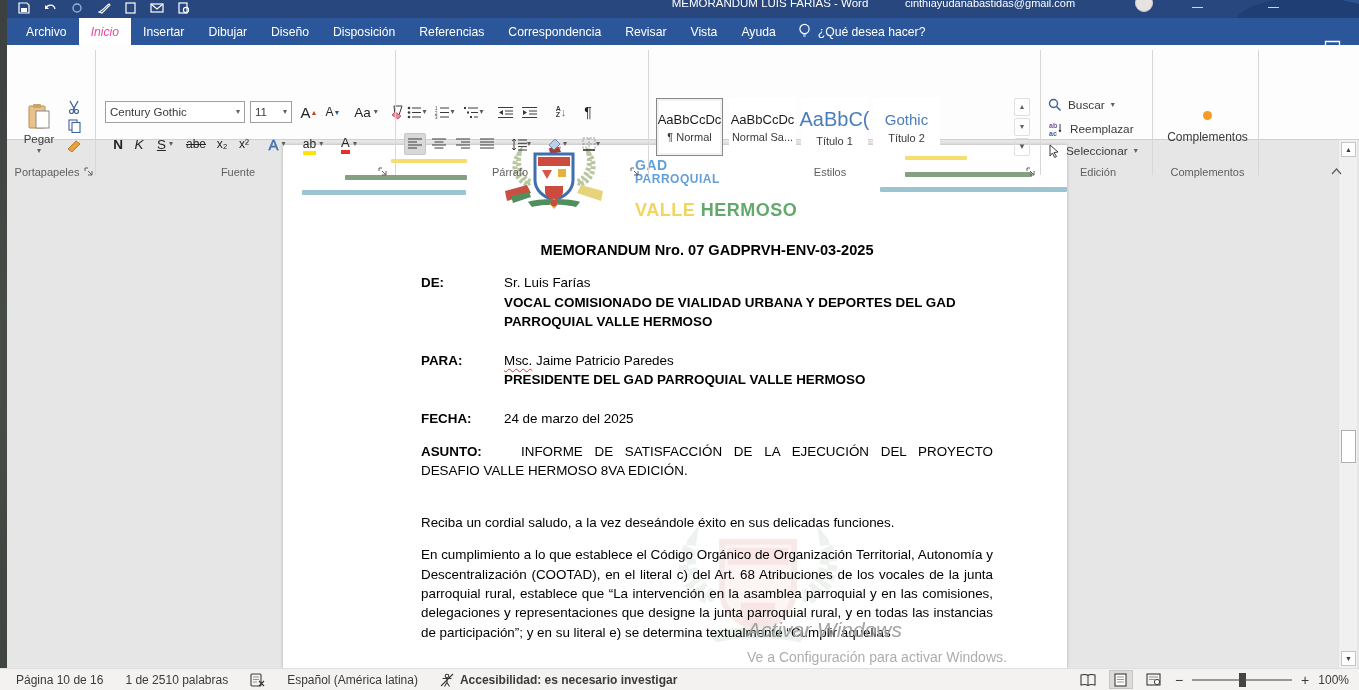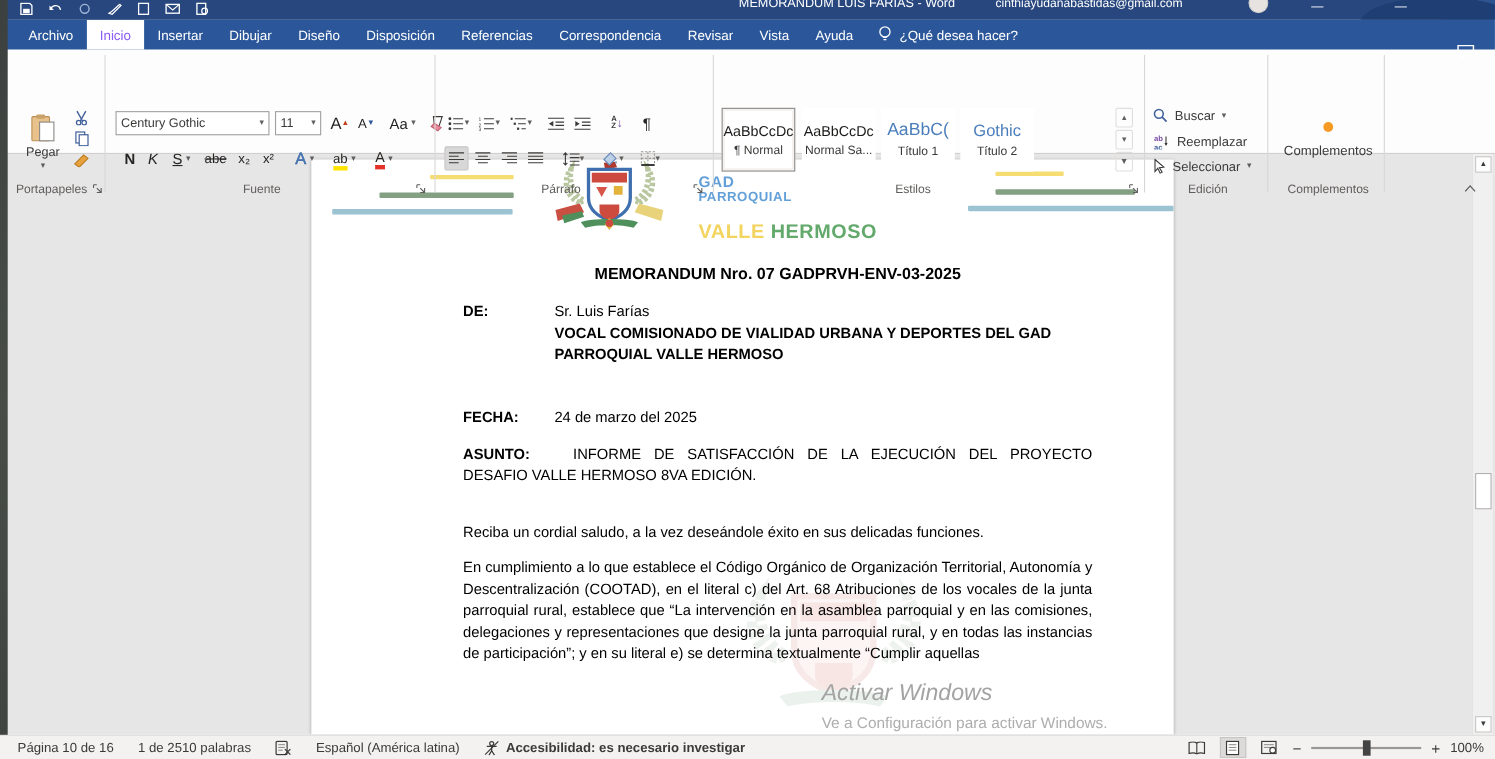--- a/index.html
+++ b/index.html
@@ -25,21 +25,21 @@
   #account-email { position:absolute; top:-3px; left:905px; font-size:11px; }
   #avatar { position:absolute; left:1135px; top:-6px; width:18px; height:18px;
     border-radius:50%; background:#e6e3e0; border:1px solid #cfcecd; }
   .win-ctl { position:absolute; top:0; color:#fff; font-size:11px; }
 
   
   #tabrow { left:0; top:18px; width:1359px; height:27px; background:#2b579a; z-index:39;
     display:flex; align-items:stretch; color:#fff; font-size:12.2px; }
   .tab { padding:0 12px; display:flex; align-items:center; cursor:default; white-space:nowrap; }
   .tab.first { margin-left:14px; }
-  .tab.active { background:#fff; color:#8b5cf6; }
+  .tab.active { background:#fff; color:#ec4899;font-style:italic; }
   #tellme { display:flex; align-items:center; gap:7px; padding:0 10px; }
   #bulb { width:13px; height:17px; }
   #comment-btn { position:absolute; right:18px; top:22px; }
 
   
   #ribbon { left:0; top:45px; width:1359px; height:95px; background:#fdfdfd;
     border-bottom:1px solid #d2d0ce; z-index:10; font-size:11.5px; color:#3b3a39; }
   .gsep { position:absolute; top:5px; height:125px; width:1px; background:#d9d7d5; }
   .grp-label { position:absolute; top:121px; font-size:11px; color:#605e5c; text-align:center; }
   .launcher { position:absolute; top:122px; width:11px; height:11px; cursor:pointer; }
@@ -392,21 +392,21 @@
 
     <div class="style-card selected" style="left:656px">
       <span class="sample">AaBbCcDc</span>
       <span class="sname">¶ Normal</span>
     </div>
     <div class="style-card" style="left:729px">
       <span class="sample">AaBbCcDc</span>
       <span class="sname">Normal Sa...</span>
     </div>
     <div class="style-card blue" style="left:801px">
-      <span class="sample" style="font-size:16px">AaBbC(</span>
+      <span class="sample" style="font-size:20px">AaBbC(</span>
       <span class="sname">Título 1</span>
     </div>
     <div class="style-card blue" style="left:873px">
       <span class="sample" style="font-size:15px">Gothic</span>
       <span class="sname">Título 2</span>
     </div>
     <span class="btn" style="left:1014px;top:53px;width:16px;height:18px;border:1px solid #e1dfdd">
         <span class="caret">▴</span>
       </span>
     <span class="btn" style="left:1014px;top:73px;width:16px;height:18px;border:1px solid #e1dfdd">
@@ -514,20 +514,27 @@
           <span class="mlabel">DE:</span>
           <span>
             <span>Sr. Luis Farías</span><br>
             <span class="bold">VOCAL COMISIONADO DE VIALIDAD URBANA Y DEPORTES DEL GAD</span><br>
             <span class="bold">PARROQUIAL VALLE HERMOSO</span>
           </span>
         </div>
 
         <div class="gap"></div>
 
+        <div class="mrow">
+          <span class="mlabel">PARA:</span>
+          <span>
+            <span id="msc">Msc.</span><span> Jaime Patricio Paredes</span><br>
+            <span class="bold">PRESIDENTE DEL GAD PARROQUIAL VALLE HERMOSO</span>
+          </span>
+        </div>
 
         <div class="gap"></div>
 
         <div class="mrow">
           <span class="mlabel">FECHA:</span>
           <span>24 de marzo del 2025</span>
         </div>
 
         <div class="gap-s"></div>
 

